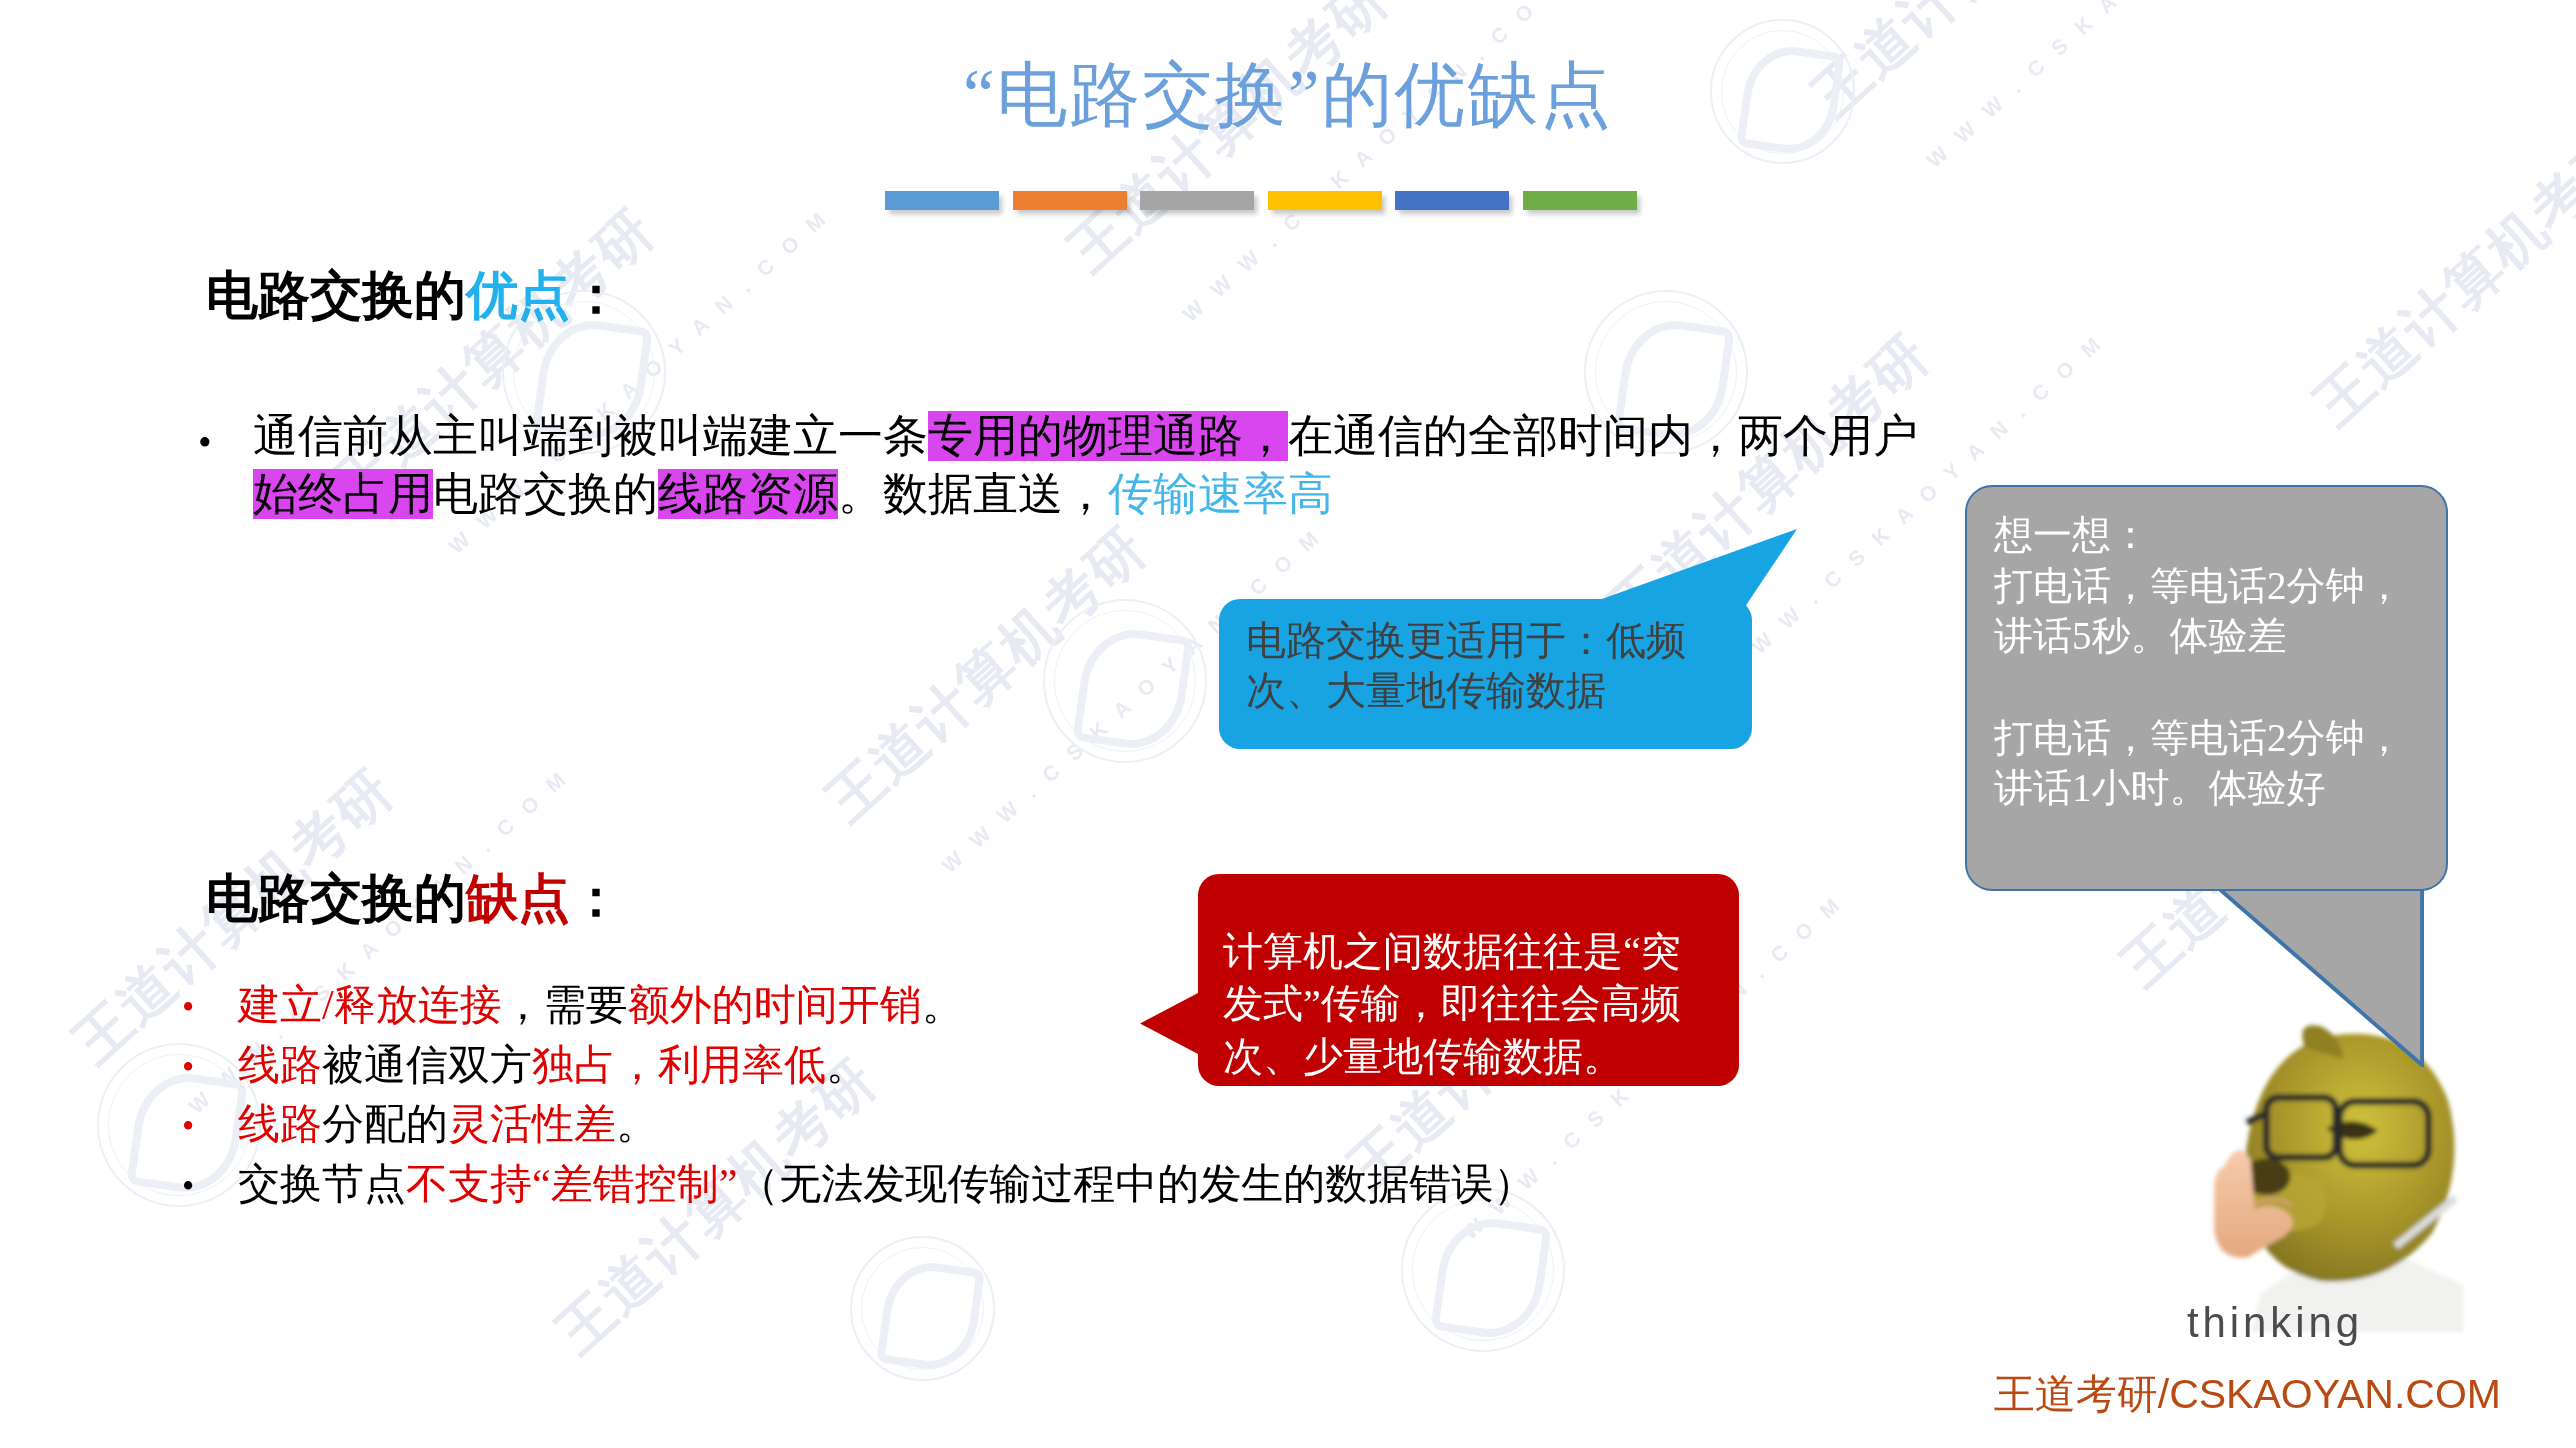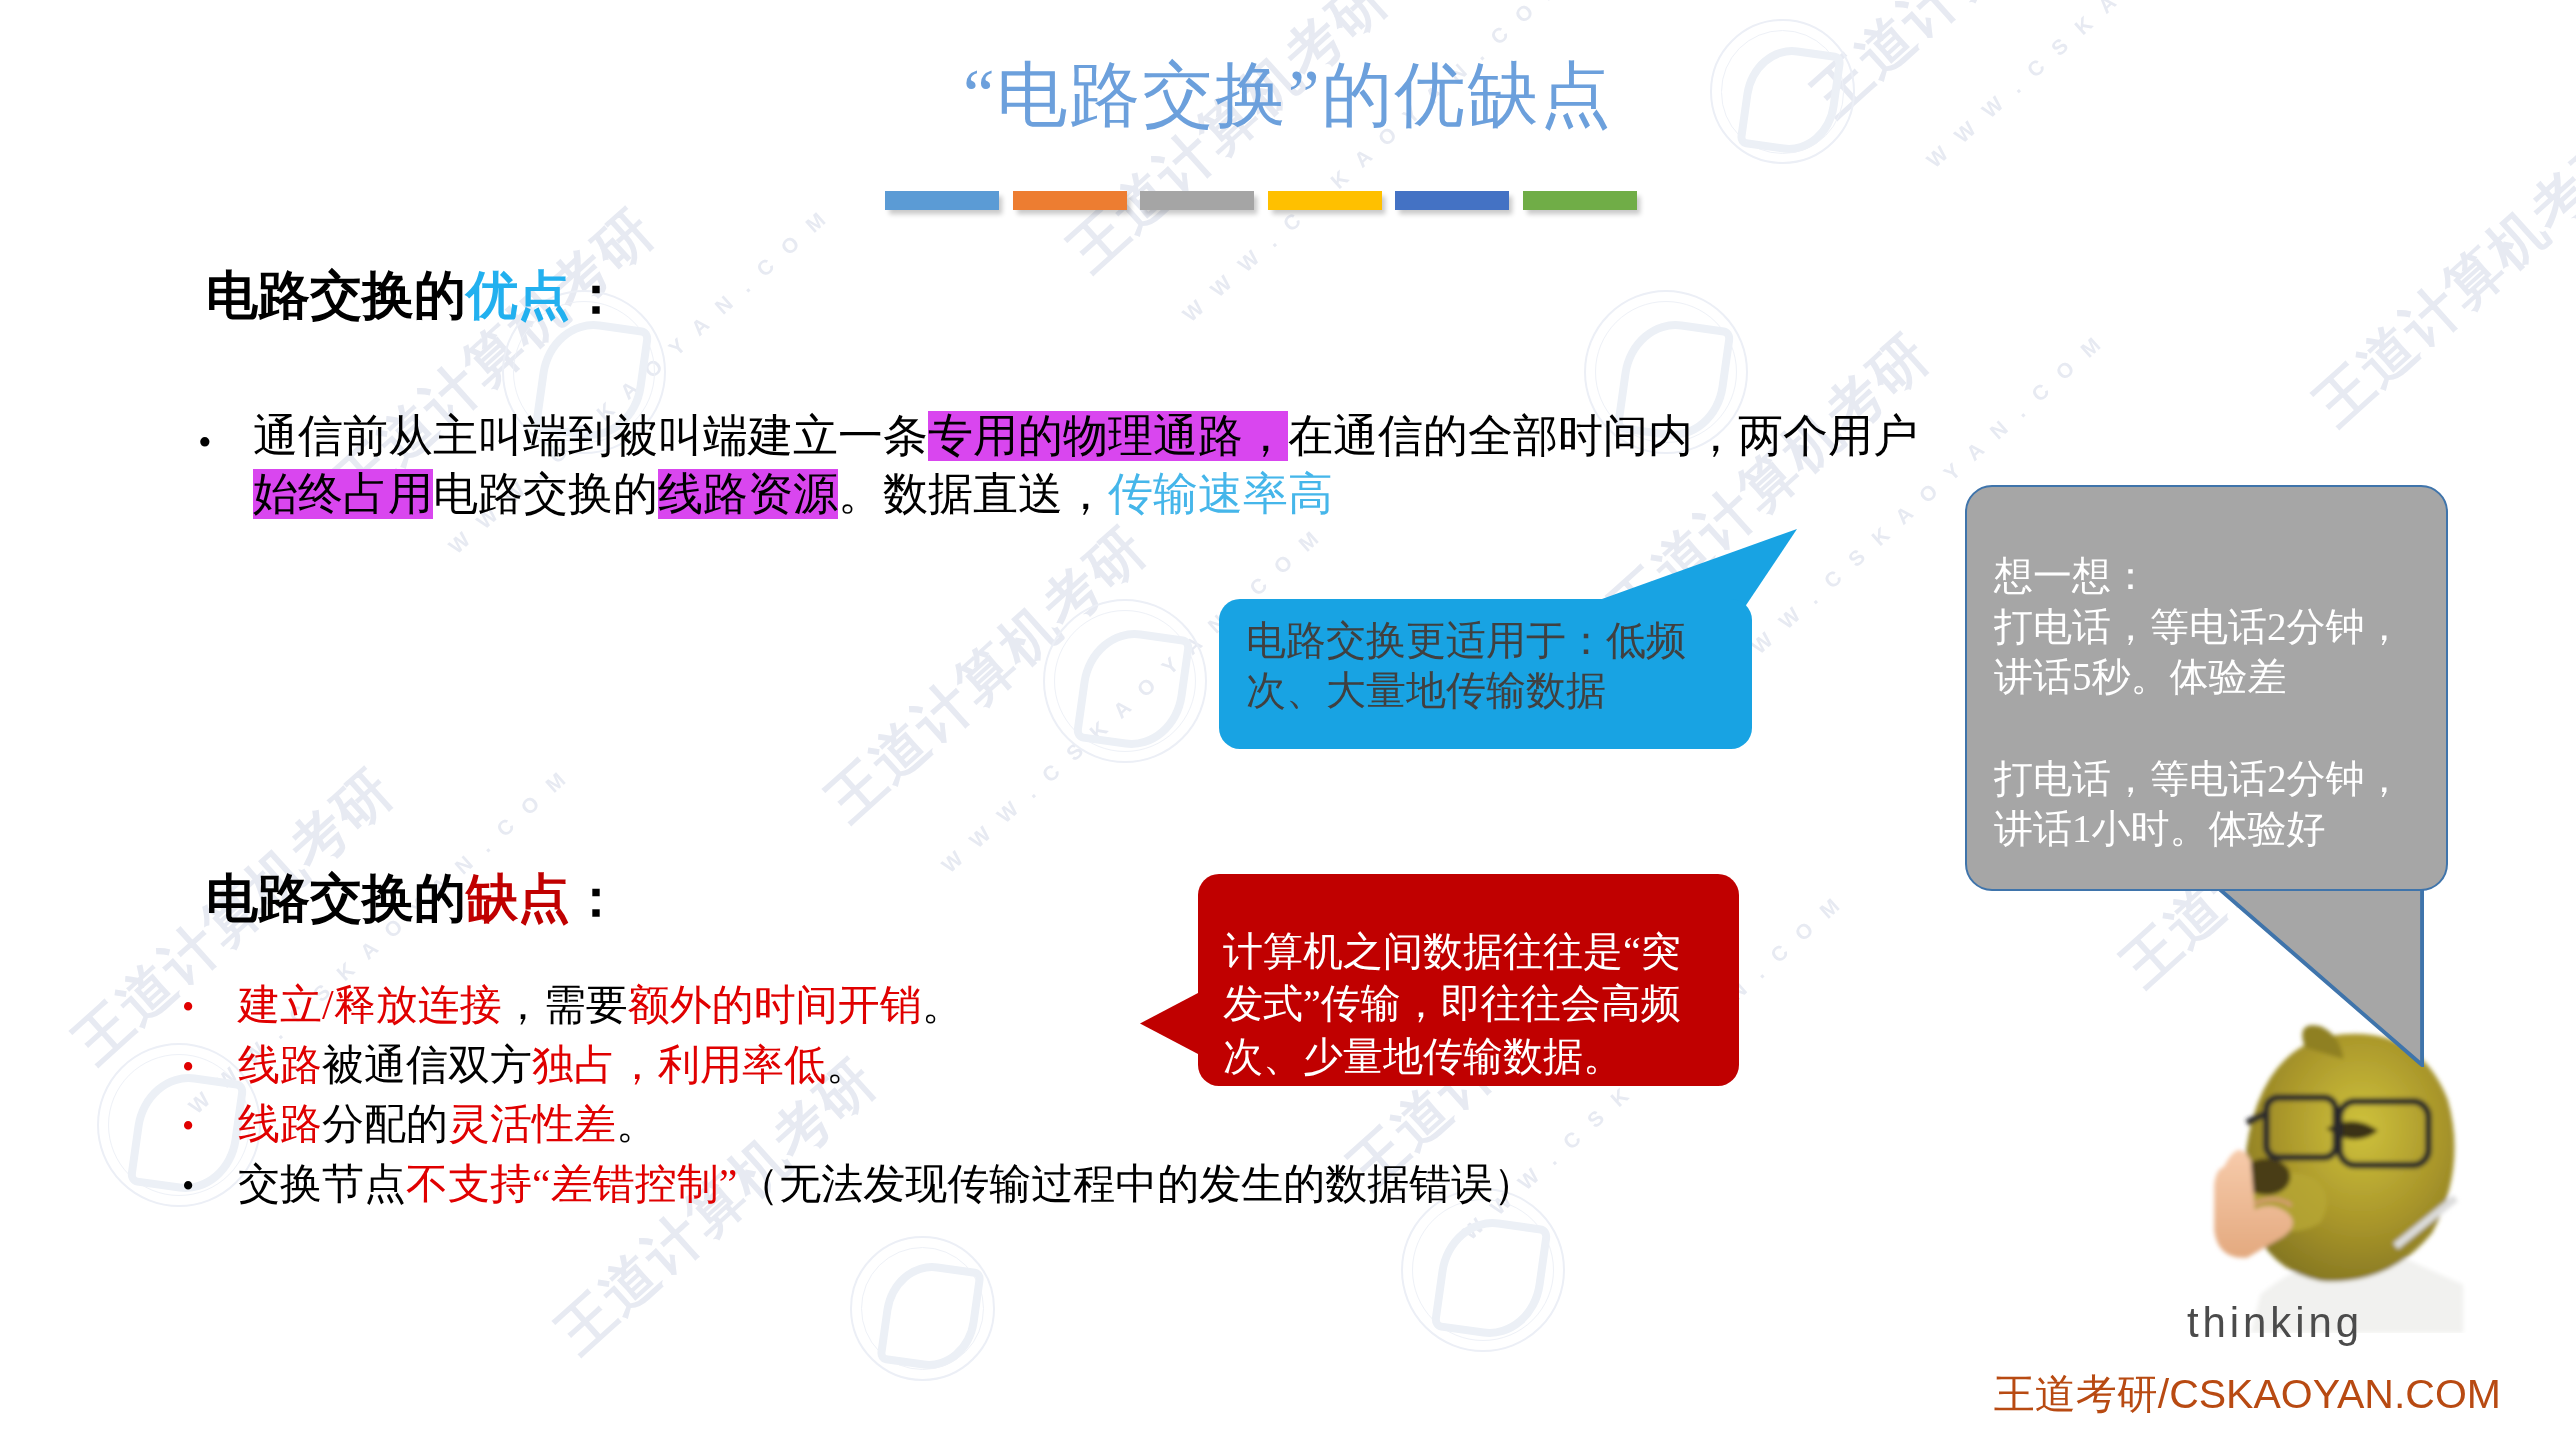--- a/index.html
+++ b/index.html
@@ -199,21 +199,20 @@
     border-radius: 27px;
     z-index: 6;
   }
   #gray-callout .txt {
     position: absolute;
     left: 27px; top: 23px;
     width: 437px;
     font-size: 39px;
     line-height: 1.3;
     color: #ffffff;
-    margin-top: 41px;
   }
   #gray-tail {
     position: absolute;
     left: 2202px; top: 874px;
     width: 222px; height: 193px;
     z-index: 5;
   }
 
   
   #doge {

